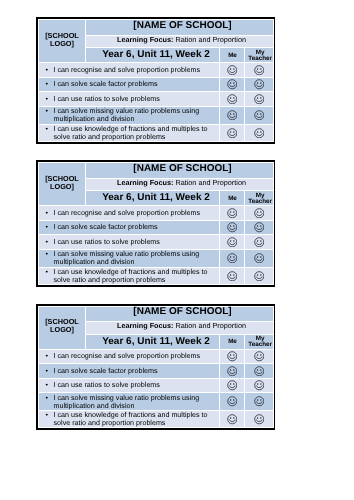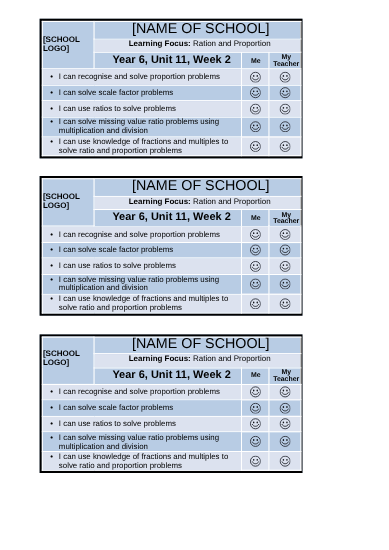--- a/index.html
+++ b/index.html
@@ -50,31 +50,31 @@
   .grid tr.r-focus  td { height: 11.5px; }
   .grid tr.r-unit   td { height: 14.3px; }
   .grid tr.o1 td { height: 13.3px; }
   .grid tr.o2 td { height: 13.8px; }
   .grid tr.o3 td { height: 13.2px; }
   .grid tr.o4 td { height: 17.2px; }
   .grid tr.o5 td { height: 15.2px; }
 
   
   .grid td.logo-cell {
-    text-align: left;
+    text-align: center;
     font-weight: bold;
     font-size: 7.3px;
     line-height: 7.8px;
     padding: 0 0 3px 0;
   }
   .grid td.school-cell {
     text-align: center;
     padding: 0;
-    font-weight: normal;
-    font-size: 13px;
+    font-weight: bold;
+    font-size: 10px;
     line-height: 9px;
     position: relative;
   }
   .grid td.school-cell .float {
     position: absolute;
     left: 6px; right: 0; top: 0.7px;
     height: 0;
     text-align: center;
   }
   .grid td.focus-cell {

